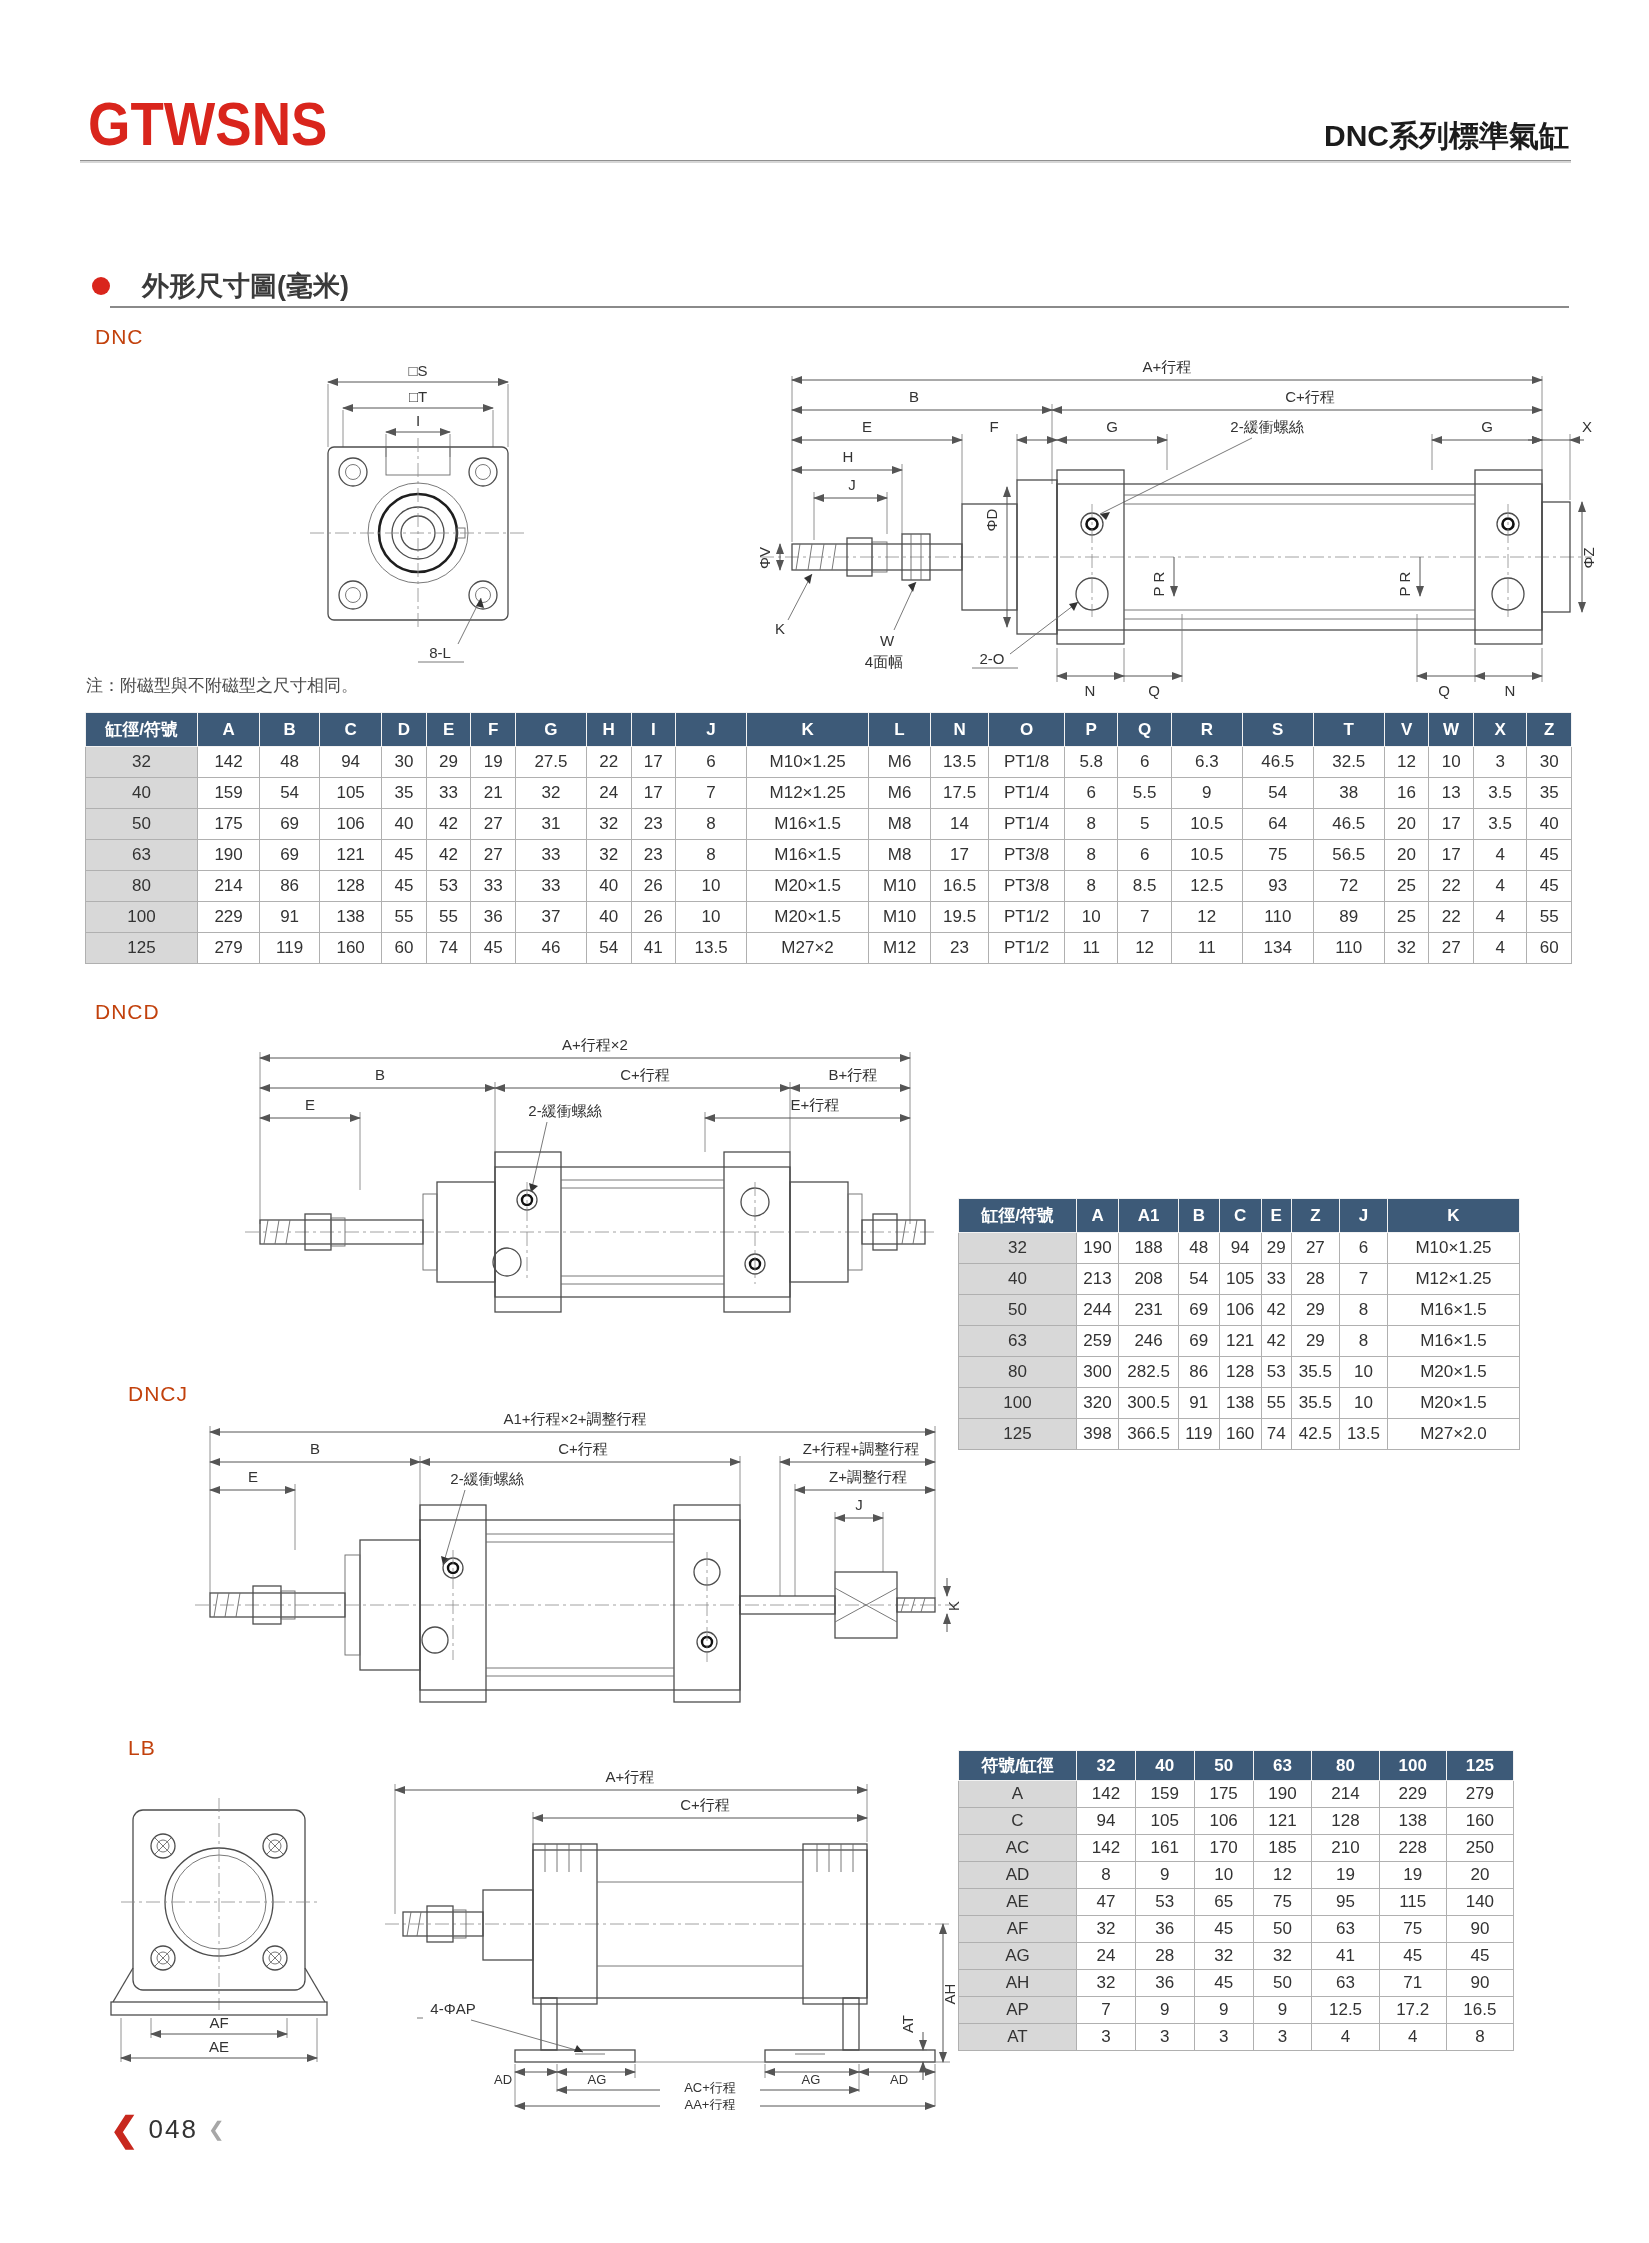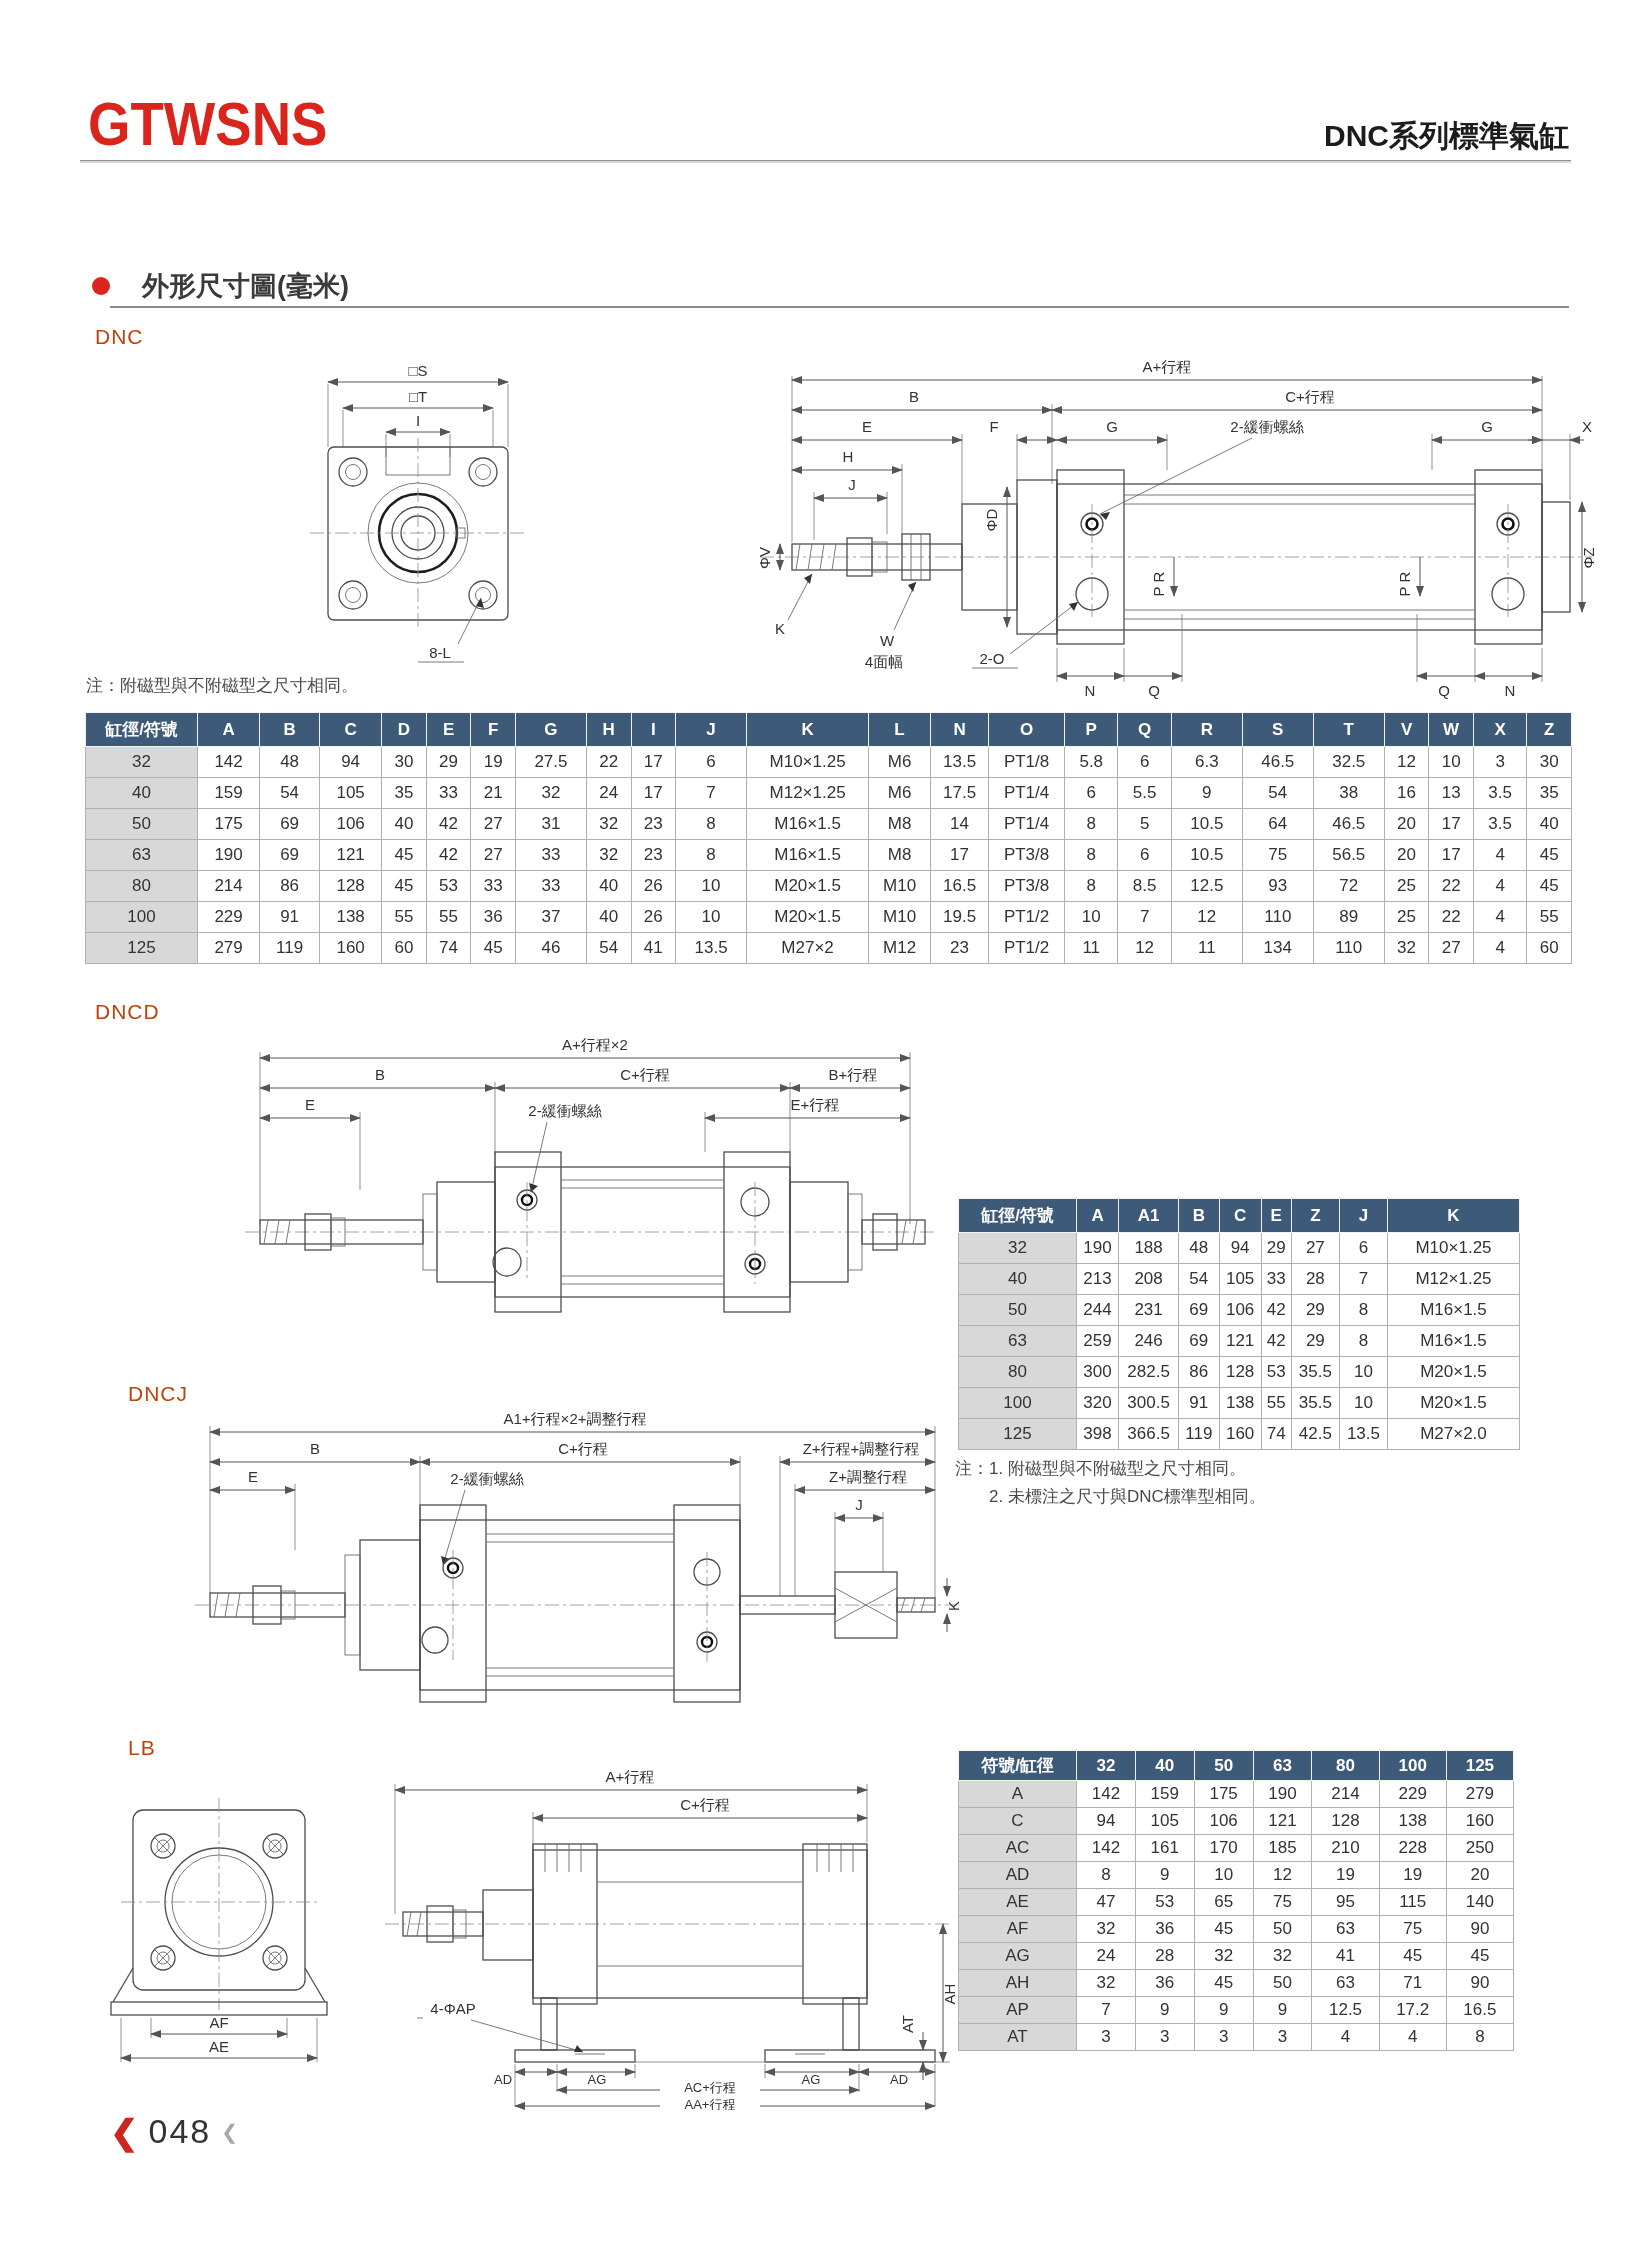--- a/index.html
+++ b/index.html
@@ -50,21 +50,21 @@
   .dim   { stroke:#555; stroke-width:1; fill:none; }
   .ext   { stroke:#777; stroke-width:0.8; fill:none; }
   .cl    { stroke:#8a8a8a; stroke-width:0.8; fill:none; stroke-dasharray:14 4 3 4; }
   .lblc  { font-family:"Liberation Sans",sans-serif; font-size:15px; fill:#333; text-anchor:middle; }
   .lbls  { font-family:"Liberation Sans",sans-serif; font-size:13px; fill:#333; text-anchor:middle; }
   .dark  { stroke:#1e1e1e; stroke-width:2.6; fill:none; }
 
   
   .footer { position:absolute; left:110px; top:2112px; display:flex; align-items:center; gap:10px; }
   .footer .chev-red { color:#c8281e; font-size:34px; font-weight:bold; line-height:1; }
-  .footer .pageno { font-size:34px; color:#333; letter-spacing:2px; }
+  .footer .pageno { font-size:26px; color:#333; letter-spacing:2px; }
   .footer .chev-gray { color:#a7a7a7; font-size:20px; line-height:1; }
 </style>
 </head>
 <body>
 
 <div class="page">
 
   <div class="logo">GTWSNS</div>
   <div class="doc-title">DNC系列標準氣缸</div>
   <div class="header-rule"></div>
@@ -621,24 +621,20 @@
             <td>119</td>
             <td>160</td>
             <td>74</td>
             <td>42.5</td>
             <td>13.5</td>
             <td>M27×2.0</td>
           </tr>
         </tbody>
       </table>
     </div>
-  <div class="notes-block" style="left:955px; top:1455px; width:620px;">
-    <div>注：1. 附磁型與不附磁型之尺寸相同。</div>
-    <div class="indent">2. 未標注之尺寸與DNC標準型相同。</div>
-  </div>
 
   <div class="model-label" style="left:128px; top:1382px;">DNCJ</div>
   <div class="drawing" style="left:135px; top:1410px;">
     <svg width="830" height="298" viewBox="0 0 830 298">
       <defs>
         <marker id="j-e" markerWidth="11" markerHeight="8" refX="10" refY="4" orient="auto">
             <path d="M0,0 L11,4 L0,8 z" fill="#555"></path>
           </marker>
         <marker id="j-s" markerWidth="11" markerHeight="8" refX="1" refY="4" orient="auto">
             <path d="M11,0 L0,4 L11,8 z" fill="#555"></path>

